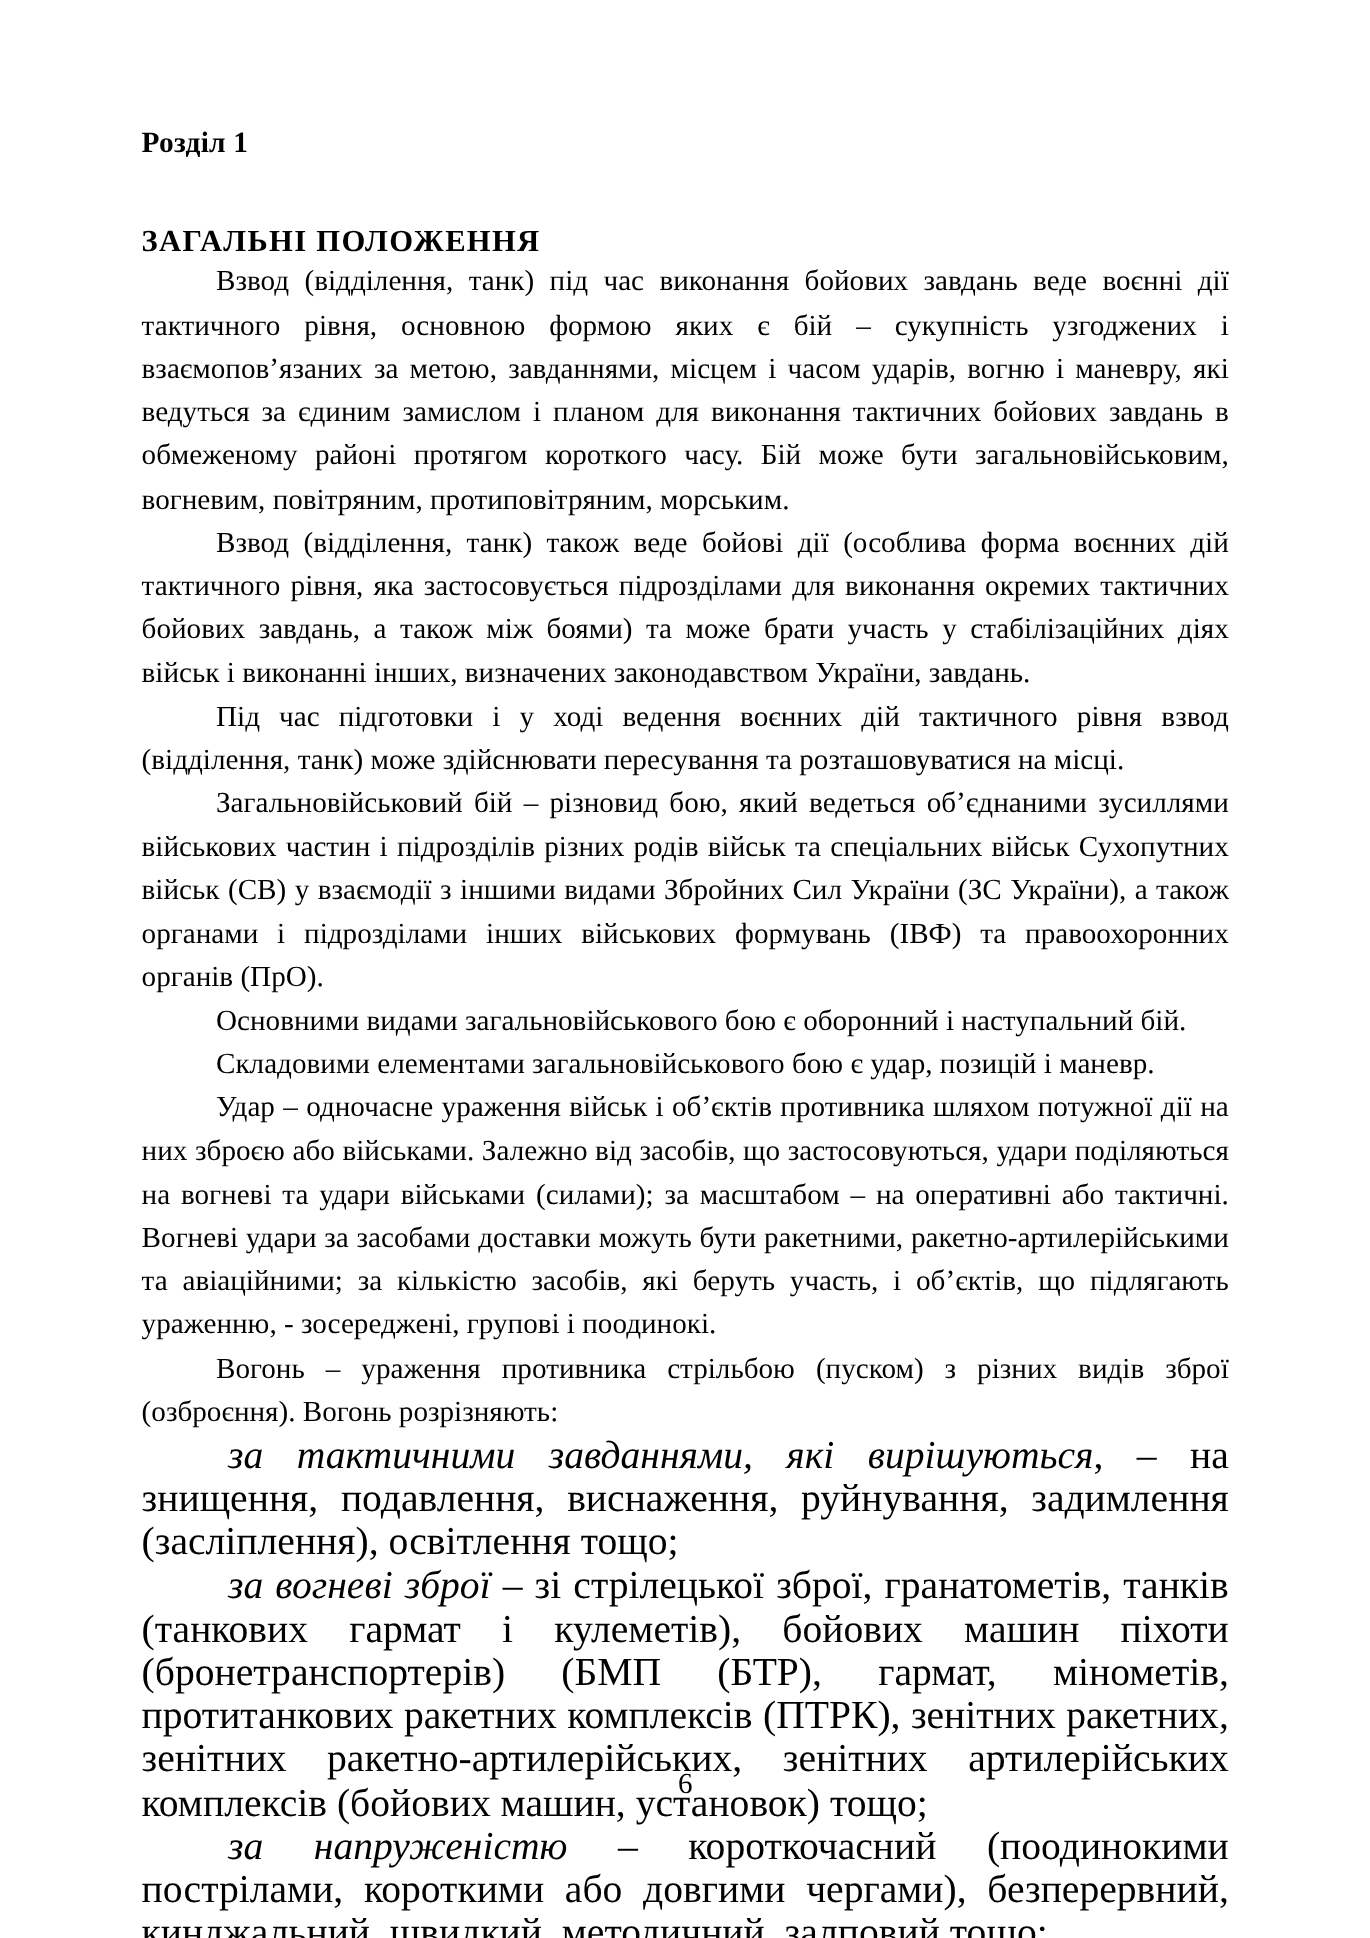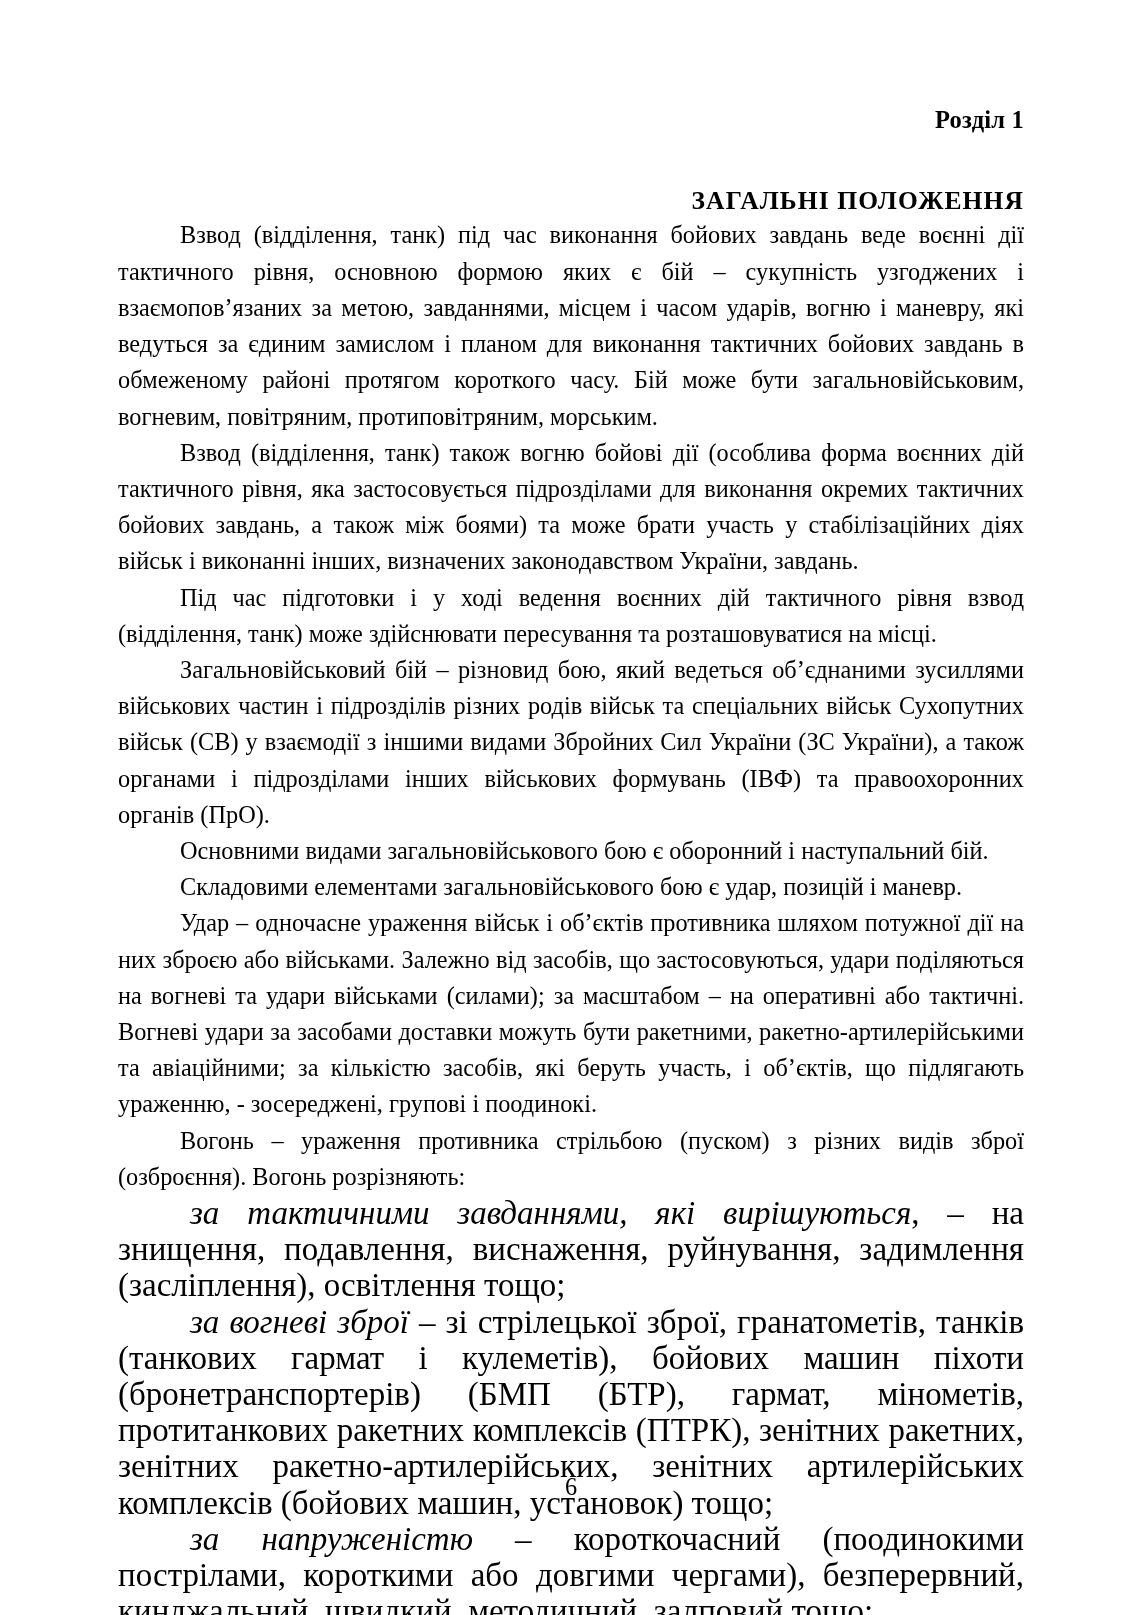--- a/index.html
+++ b/index.html
@@ -22,21 +22,21 @@
     box-sizing: border-box;
     padding: 0;
   }
   .content {
     position: absolute;
     left: 118px;
     top: 104px;
     width: 906px;
   }
   .heading-block {
-    text-align: right;
+    text-align: left;
     margin-bottom: 0;
   }
   .chapter-label {
     font-weight: bold;
     font-size: 24.5px;
     line-height: 1.33;
     letter-spacing: 0.2px;
   }
   .chapter-title {
     font-weight: bold;
@@ -90,21 +90,21 @@
 
   <div class="content">
 
     <div class="heading-block">
       <div class="chapter-label">Розділ 1</div>
       <div class="chapter-title">ЗАГАЛЬНІ ПОЛОЖЕННЯ</div>
     </div>
 
     <p class="body gap-before"><span>Взвод (відділення, танк) під час виконання бойових завдань веде воєнні дії тактичного рівня, основною формою яких є </span><b>бій</b><span> – сукупність узгоджених і взаємопов’язаних за метою, завданнями, місцем і часом ударів, вогню і маневру, які ведуться за єдиним замислом і планом для виконання тактичних бойових завдань в обмеженому районі протягом короткого часу. Бій може бути загальновійськовим, вогневим, повітряним, протиповітряним, морським.</span></p>
 
-    <p class="body"><span>Взвод (відділення, танк) також вогню </span><b>бойові дії</b><span> (особлива форма воєнних дій тактичного рівня, яка застосовується підрозділами для виконання окремих тактичних бойових завдань, а також між боями) та може брати участь у стабілізаційних діях військ і виконанні інших, визначених законодавством України, завдань.</span></p>
+    <p class="body"><span>Взвод (відділення, танк) також веде </span><b>бойові дії</b><span> (особлива форма воєнних дій тактичного рівня, яка застосовується підрозділами для виконання окремих тактичних бойових завдань, а також між боями) та може брати участь у стабілізаційних діях військ і виконанні інших, визначених законодавством України, завдань.</span></p>
 
     <p class="body">Під час підготовки і у ході ведення воєнних дій тактичного рівня взвод (відділення, танк) може здійснювати пересування та розташовуватися на місці.</p>
 
 
     <p class="body"><b>Загальновійськовий бій</b><span> – різновид бою, який ведеться об’єднаними зусиллями військових частин і підрозділів різних родів військ та спеціальних військ Сухопутних військ (СВ) у взаємодії з іншими видами Збройних Сил України (ЗС України), а також органами і підрозділами інших військових формувань (ІВФ) та правоохоронних органів (ПрО).</span></p>
 
     <p class="body">Основними видами загальновійськового бою є оборонний і наступальний бій.</p>
 
     <p class="body">Складовими елементами загальновійськового бою є удар, позицій і маневр.</p>
 

